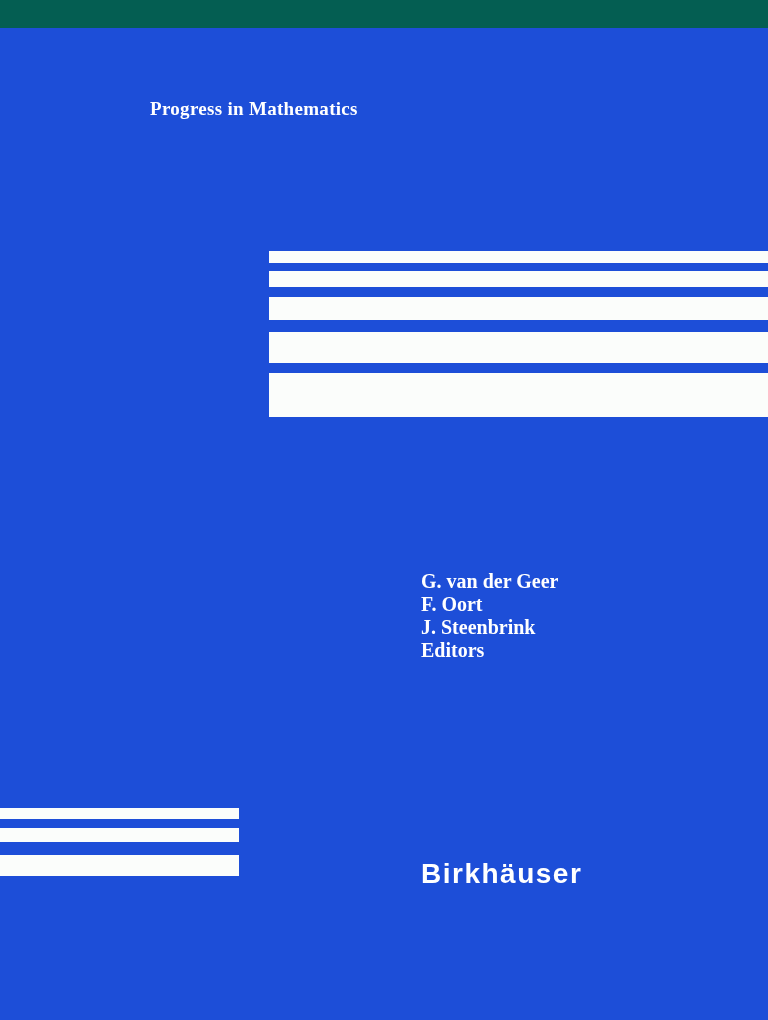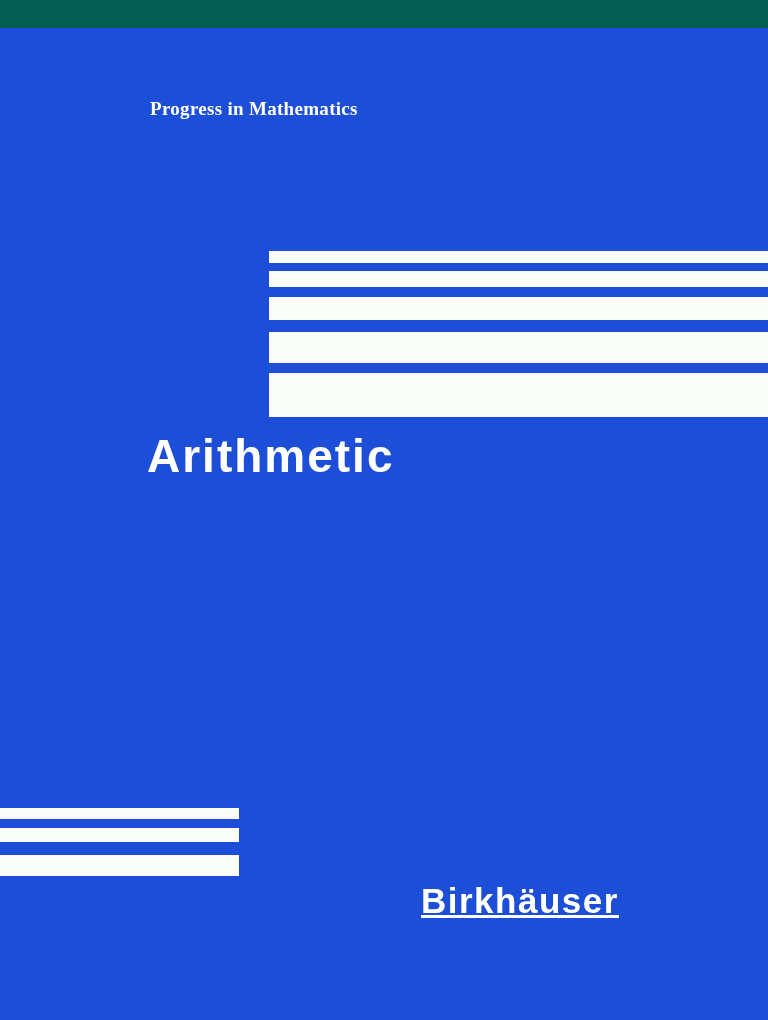--- a/index.html
+++ b/index.html
@@ -71,48 +71,52 @@
     font-weight: bold;
     font-size: 20px;
     line-height: 23px;
     white-space: nowrap;
   }
 
   
   .publisher {
     position: absolute;
     left: 421px;
-    top: 849px;
+    top: 822px;
     color: #FFFFFF;
     font-family: "Liberation Sans", sans-serif;
     font-weight: bold;
-    font-size: 35px;
+    font-size: 28px;
     line-height: 48px;
     letter-spacing: 1.5px;
     white-space: nowrap;
-    text-decoration: underline;
   }
 </style>
 </head>
 <body>
 
 <div class="cover">
 
   <div class="series">Progress in Mathematics</div>
 
   <div class="stripe top t1"></div>
   <div class="stripe top t2"></div>
   <div class="stripe top t3"></div>
   <div class="stripe top t4"></div>
   <div class="stripe top t5"></div>
 
   <div class="title">
-    <div>Arithmetic</div>
   </div>
 
+  <div class="editors">
+    <div>G. van der Geer</div>
+    <div>F. Oort</div>
+    <div>J. Steenbrink</div>
+    <div>Editors</div>
+  </div>
 
   <div class="stripe bottom b1"></div>
   <div class="stripe bottom b2"></div>
   <div class="stripe bottom b3"></div>
 
   <div class="publisher">Birkhäuser</div>
 
 </div>
 
 </body></html>

